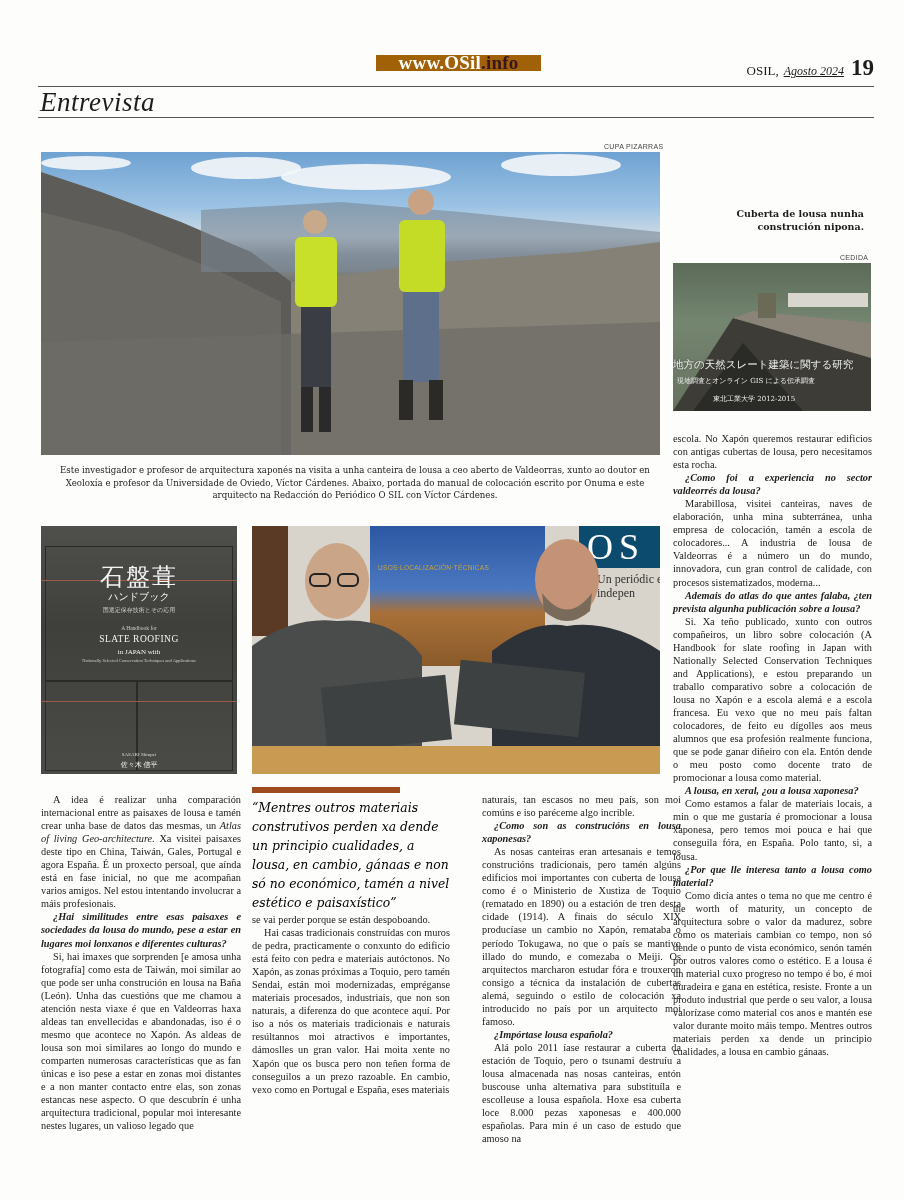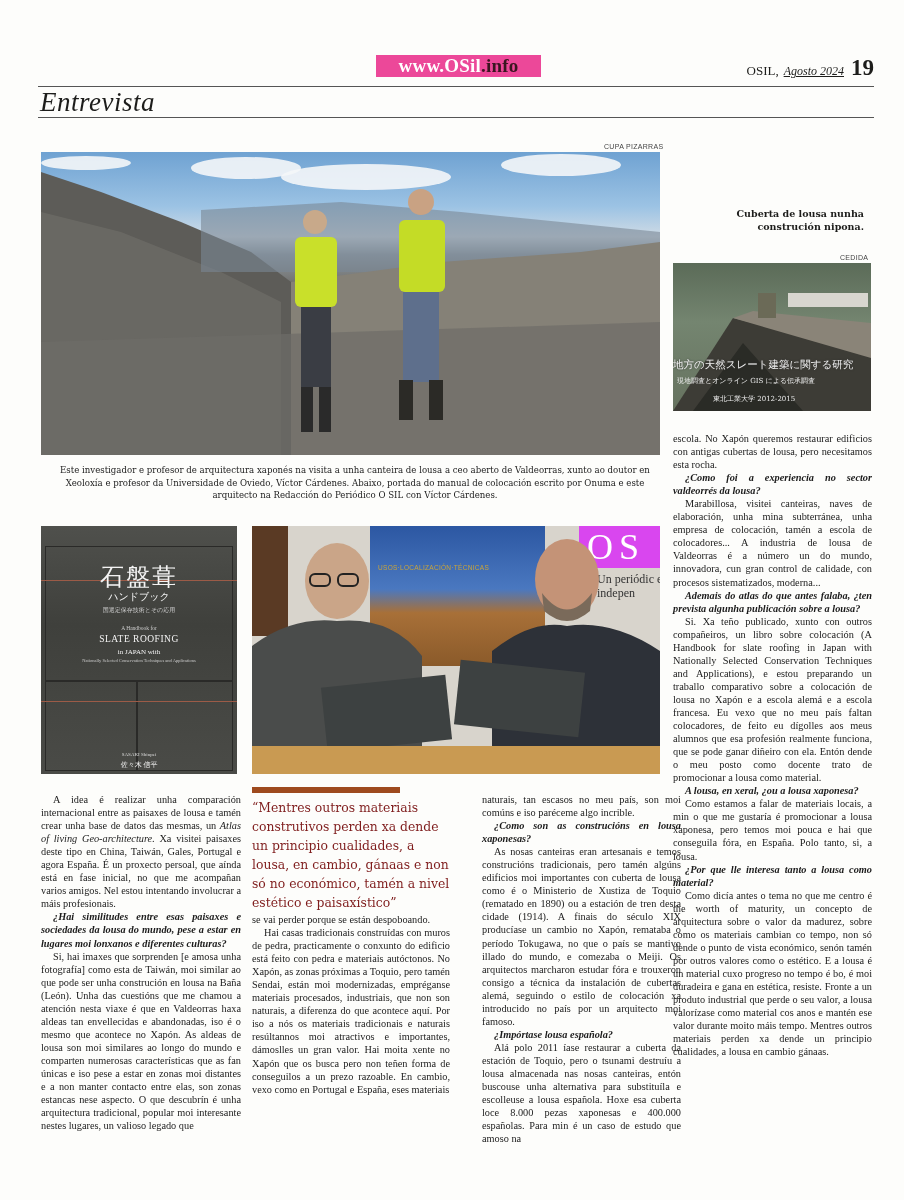--- a/index.html
+++ b/index.html
@@ -1,19 +1,19 @@
 <!DOCTYPE html>
 <html><head>
 <meta charset="utf-8">
 <style>
   * { box-sizing: border-box; margin: 0; padding: 0; }
   html, body { width: 904px; height: 1200px; background: #fdfdfb; overflow: hidden; }
   body { position: relative; font-family: "Liberation Serif", serif; color: #1d1d1b; }
 
-  .site-badge { position: absolute; left: 376px; top: 55px; width: 165px; height: 22px; background: #ec4899;
+  .site-badge { position: absolute; left: 376px; top: 55px; width: 165px; height: 16px; background: #a16207;
     color: #fff; font-family: "Liberation Serif", serif; font-weight: bold; font-size: 19px;
     display: flex; align-items: center; justify-content: center; letter-spacing: 0.2px; }
   .site-badge .dom { color: #3a1620; }
   .folio { position: absolute; right: 30px; top: 55px; font-size: 13px; display: flex; align-items: baseline; gap: 5px; }
   .folio .date { font-style: italic; font-size: 12px; text-decoration: underline; }
   .folio .num { font-size: 23px; font-weight: bold; margin-left: 2px; }
 
   .rule-top { position: absolute; left: 38px; right: 30px; top: 86px; height: 1px; background: #555; }
   .section { position: absolute; left: 40px; top: 87px; font-size: 27px; font-style: italic; letter-spacing: 0.5px; }
   .rule-sec { position: absolute; left: 38px; right: 30px; top: 117px; height: 1px; background: #555; }
@@ -54,38 +54,38 @@
   .book .subtitle { position: absolute; top: 132px; left: 0; right: 0; font-size: 4.5px; color: #ccc; }
   .book .author { position: absolute; top: 226px; left: 0; right: 0; font-size: 5px; color: #ddd; }
   .book .author-jp { position: absolute; top: 234px; left: 0; right: 0; font-size: 7px; }
 
   
   .photo-int { position: absolute; left: 252px; top: 526px; width: 408px; height: 248px; overflow: hidden; background: #d8d4cc; }
   .photo-int .door { position: absolute; left: 0; top: 0; width: 36px; height: 110px; background: #5a3a24; }
   .photo-int .poster { position: absolute; left: 118px; top: 0; width: 175px; height: 140px;
     background: linear-gradient(180deg, #2c57a2 0%, #4a78c0 45%, #a87038 62%, #8a5a2a 100%); }
   .photo-int .poster-text { position: absolute; left: 8px; top: 38px; font-family: "Liberation Sans", sans-serif; font-size: 6.5px; color: #c9a43a; letter-spacing: 0.3px; white-space: nowrap; }
-  .photo-int .osil { position: absolute; left: 327px; top: 0; width: 81px; height: 42px; background: #d946ef; color: #fff;
+  .photo-int .osil { position: absolute; left: 327px; top: 0; width: 81px; height: 42px; background: #0c4a6e; color: #fff;
     font-size: 36px; line-height: 42px; padding-left: 8px; letter-spacing: 6px; }
   .photo-int .tagline { position: absolute; left: 345px; top: 46px; font-size: 12px; line-height: 14px; color: #333; width: 70px; }
   .photo-int .table { position: absolute; left: 0; bottom: 0; width: 408px; height: 28px; background: #c99a52; }
   .photo-int .man { position: absolute; }
   .photo-int .slate-piece { position: absolute; background: #3d4141; }
 
   
   .col { position: absolute; font-family: "Liberation Serif", serif; font-size: 10.3px; line-height: 13.05px;
     text-align: justify; hyphens: auto; color: #1b1b1b; }
   .col p { text-indent: 12px; }
   .col p.q { font-style: italic; font-weight: bold; }
   .col p.noindent { text-indent: 0; }
   .col em { font-style: italic; }
 
   .pull-bar { position: absolute; left: 252px; top: 787px; width: 148px; height: 6px; background: #9e4a1e; }
   .pull { position: absolute; left: 252px; top: 798px; width: 200px; font-family: "DejaVu Serif", serif;
-    font-size: 12.4px; line-height: 19px; color: #7f1d1d; }
+    font-style: italic; font-size: 12.4px; line-height: 19px; color: #000000; }
 </style>
 </head>
 <body>
 
 <div class="site-badge">
   <span>www.OSil</span>
     <span class="dom">.info</span>
 </div>
 <div class="folio">
   <span>OSIL,</span>

